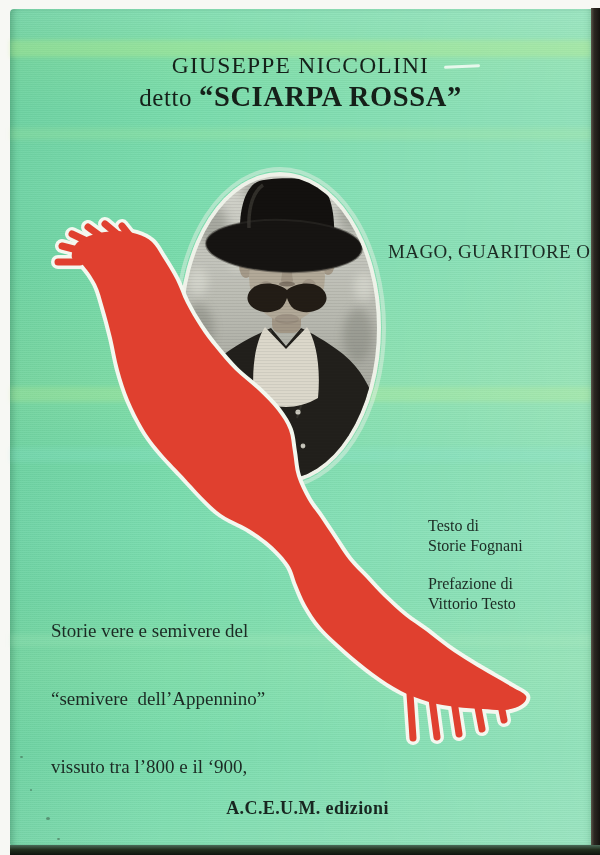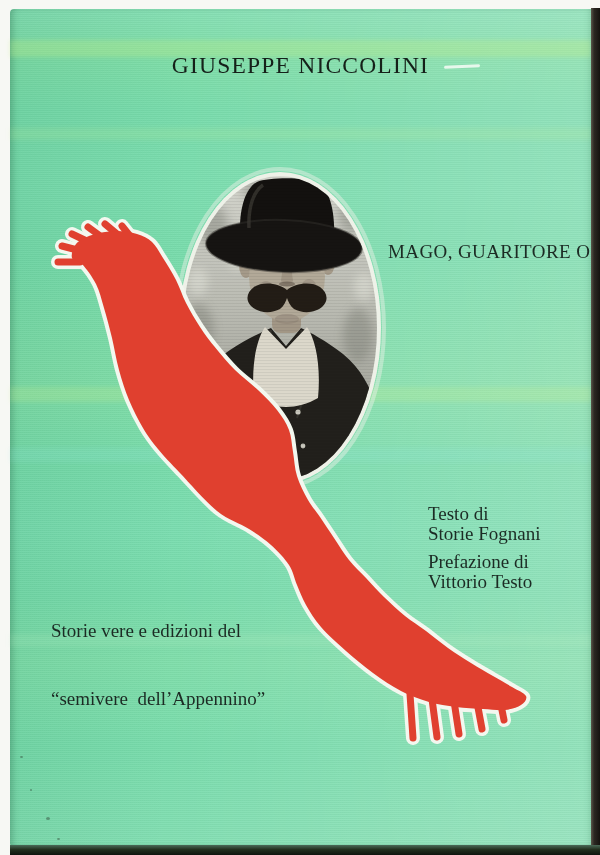--- a/index.html
+++ b/index.html
@@ -34,22 +34,22 @@
     background:linear-gradient(180deg,#4a6a57 0%, #23301f 45%, #10150f 100%);}
 
   .art{position:absolute;left:0;top:0;}
 
   .txt{position:absolute;color:var(--text-dark,#1c2b24);}
   .title-block{left:10px;top:51px;width:581px;text-align:center;color:#152019;}
   .title1{font-size:23.5px;line-height:28px;letter-spacing:1.2px;}
   .title2{font-size:25px;line-height:31px;letter-spacing:0.6px;margin-top:2px;}
   .title2 .t2main{font-size:28.5px;font-weight:bold;}
   .tagline{left:388px;top:243px;font-size:19px;line-height:18.5px;letter-spacing:0.4px;}
-  .credits{left:428px;top:504px;font-size:19px;line-height:20px;}
-  .credits .stanza2{margin-top:8px;}
+  .credits{left:428px;top:516px;font-size:16px;line-height:20px;}
+  .credits .stanza2{margin-top:18px;}
   .blurb{left:51px;top:575px;font-size:19px;line-height:22.6px;white-space:pre;}
   .publisher{left:10px;top:798px;width:581px;text-align:center;font-size:18px;font-weight:bold;
     letter-spacing:0.4px;transform:translateX(7px);color:#182620;}
 </style>
 </head>
 <body>
 
 <div class="page">
 
   <div class="cover"></div>
@@ -161,35 +161,38 @@
         <line x1="437" y1="737" x2="432" y2="699" stroke="#e0402f" stroke-width="7" stroke-linecap="round"></line>
         <line x1="459" y1="734" x2="454" y2="701" stroke="#e0402f" stroke-width="7" stroke-linecap="round"></line>
         <line x1="482" y1="729" x2="477" y2="702" stroke="#e0402f" stroke-width="7" stroke-linecap="round"></line>
         <line x1="504" y1="720" x2="500" y2="700" stroke="#e0402f" stroke-width="7" stroke-linecap="round"></line>
         <path d="M 72,258 C 71,254.66666666666666 72.66666666666667,247.83333333333334 76,244 C 79.33333333333333,240.16666666666666 85.5,237.16666666666666 92,235 C 98.5,232.83333333333334 107.5,231.16666666666666 115,231 C 122.5,230.83333333333334 130.83333333333334,232.16666666666666 137,234 C 143.16666666666666,235.83333333333334 147.66666666666666,238 152,242 C 156.33333333333334,246 159,251.66666666666666 163,258 C 167,264.3333333333333 172.16666666666666,272.5 176,280 C 179.83333333333334,287.5 182,295.1666666666667 186,303 C 190,310.8333333333333 195.33333333333334,319.8333333333333 200,327 C 204.66666666666666,334.1666666666667 208.16666666666666,338.8333333333333 214,346 C 219.83333333333334,353.1666666666667 227.66666666666666,362.6666666666667 235,370 C 242.33333333333334,377.3333333333333 251,383.3333333333333 258,390 C 265,396.6666666666667 271.8333333333333,403.3333333333333 277,410 C 282.1666666666667,416.6666666666667 286.3333333333333,423 289,430 C 291.6666666666667,437 291.6666666666667,444.3333333333333 293,452 C 294.3333333333333,459.6666666666667 294.5,468 297,476 C 299.5,484 304.1666666666667,493.1666666666667 308,500 C 311.8333333333333,506.8333333333333 315.6666666666667,510.6666666666667 320,517 C 324.3333333333333,523.3333333333334 329.1666666666667,530.8333333333334 334,538 C 338.8333333333333,545.1666666666666 343.6666666666667,553.3333333333334 349,560 C 354.3333333333333,566.6666666666666 360.1666666666667,571.8333333333334 366,578 C 371.8333333333333,584.1666666666666 377.5,590.6666666666666 384,597 C 390.5,603.3333333333334 398,610.3333333333334 405,616 C 412,621.6666666666666 418.8333333333333,625.6666666666666 426,631 C 433.1666666666667,636.3333333333334 440.5,642.6666666666666 448,648 C 455.5,653.3333333333334 463.5,658.3333333333334 471,663 C 478.5,667.6666666666666 486.1666666666667,672 493,676 C 499.8333333333333,680 506.5,683.6666666666666 512,687 C 517.5,690.3333333333334 524.5,693 526,696 C 527.5,699 524.5,702.6666666666666 521,705 C 517.5,707.3333333333334 511.3333333333333,709.3333333333334 505,710 C 498.6666666666667,710.6666666666666 491.1666666666667,709.5 483,709 C 474.8333333333333,708.5 465,708.1666666666666 456,707 C 447,705.8333333333334 438.1666666666667,704.6666666666666 429,702 C 419.8333333333333,699.3333333333334 410.3333333333333,695.8333333333334 401,691 C 391.6666666666667,686.1666666666666 382.1666666666667,679.6666666666666 373,673 C 363.8333333333333,666.3333333333334 354.6666666666667,658.6666666666666 346,651 C 337.3333333333333,643.3333333333334 327.6666666666667,634.6666666666666 321,627 C 314.3333333333333,619.3333333333334 310,612 306,605 C 302,598 299.8333333333333,591.6666666666666 297,585 C 294.1666666666667,578.3333333333334 293.3333333333333,571.6666666666666 289,565 C 284.6666666666667,558.3333333333334 277.6666666666667,551 271,545 C 264.3333333333333,539 258,534.6666666666666 249,529 C 240,523.3333333333334 228.5,520.3333333333334 217,511 C 205.5,501.6666666666667 189.83333333333334,483.3333333333333 180,473 C 170.16666666666666,462.6666666666667 164.16666666666666,456.5 158,449 C 151.83333333333334,441.5 147.83333333333334,436.1666666666667 143,428 C 138.16666666666666,419.8333333333333 133,409.6666666666667 129,400 C 125,390.3333333333333 121.83333333333333,380.3333333333333 119,370 C 116.16666666666667,359.6666666666667 114.5,348.3333333333333 112,338 C 109.5,327.6666666666667 106.66666666666667,317 104,308 C 101.33333333333333,299 99.66666666666667,291.3333333333333 96,284 C 92.33333333333333,276.6666666666667 86,268.3333333333333 82,264 C 78,259.6666666666667 73,261.3333333333333 72,258 Z" fill="#e0402f"></path>
       </g>
   </svg>
 
   <div class="txt title-block">
     <div class="title1">GIUSEPPE NICCOLINI</div>
+    <div class="title2"><span>detto</span> <span class="t2main">“SCIARPA ROSSA”</span></div>
   </div>
 
   <div class="txt tagline">
     <div>MAGO, GUARITORE O</div>
   </div>
 
   <div class="txt credits">
     <div>Testo di</div>
     <div>Storie Fognani</div>
     <div class="stanza2">Prefazione di</div>
     <div>Vittorio Testo</div>
   </div>
 
   <div class="txt blurb">
-    <div>Storie vere e edizioni del</div>
+    <div>Storie vere e semivere del</div>
     <div>“semivere  dell’Appennino”</div>
+    <div>vissuto tra l’800 e il ‘900,</div>
     
   </div>
 
+  <div class="txt publisher">A.C.E.U.M. edizioni</div>
 
   <div class="edge-right"></div>
   <div class="edge-bottom"></div>
 </div>
 
 </body></html>

